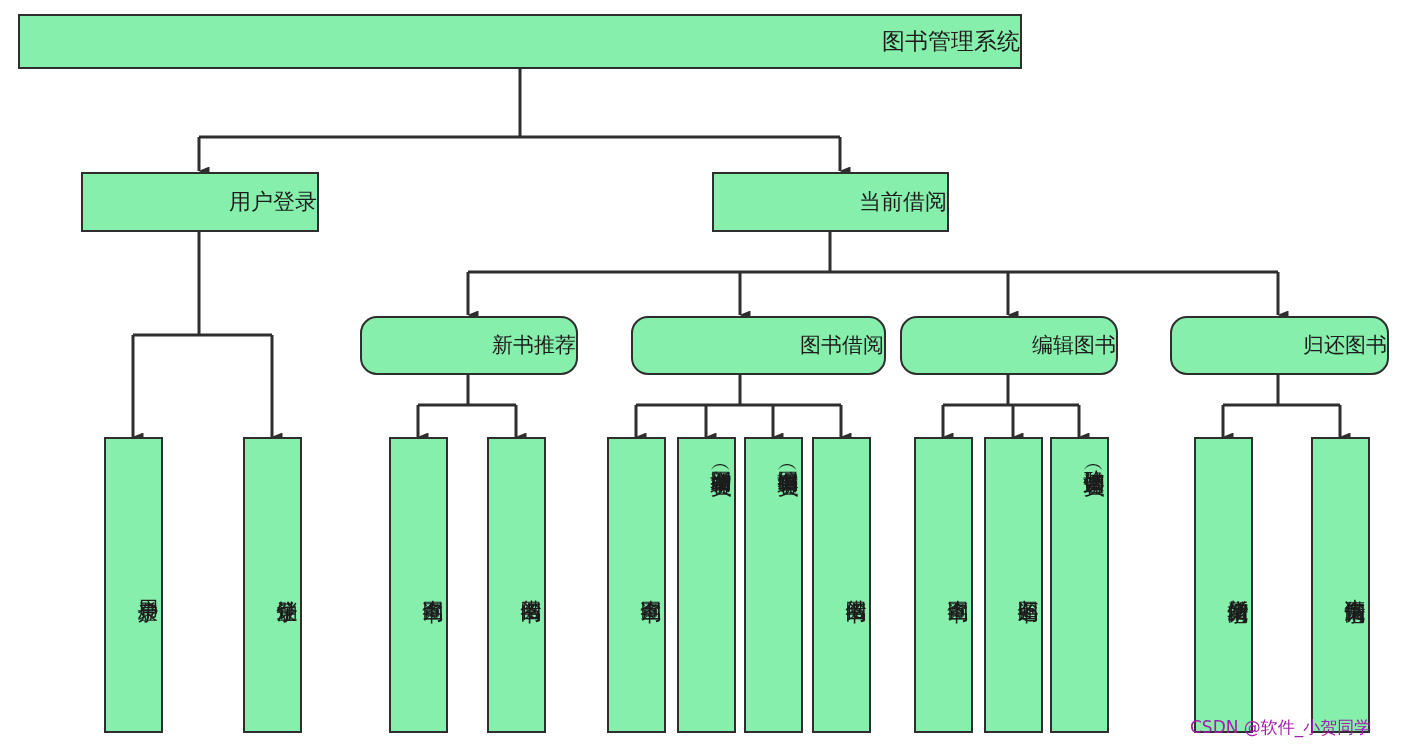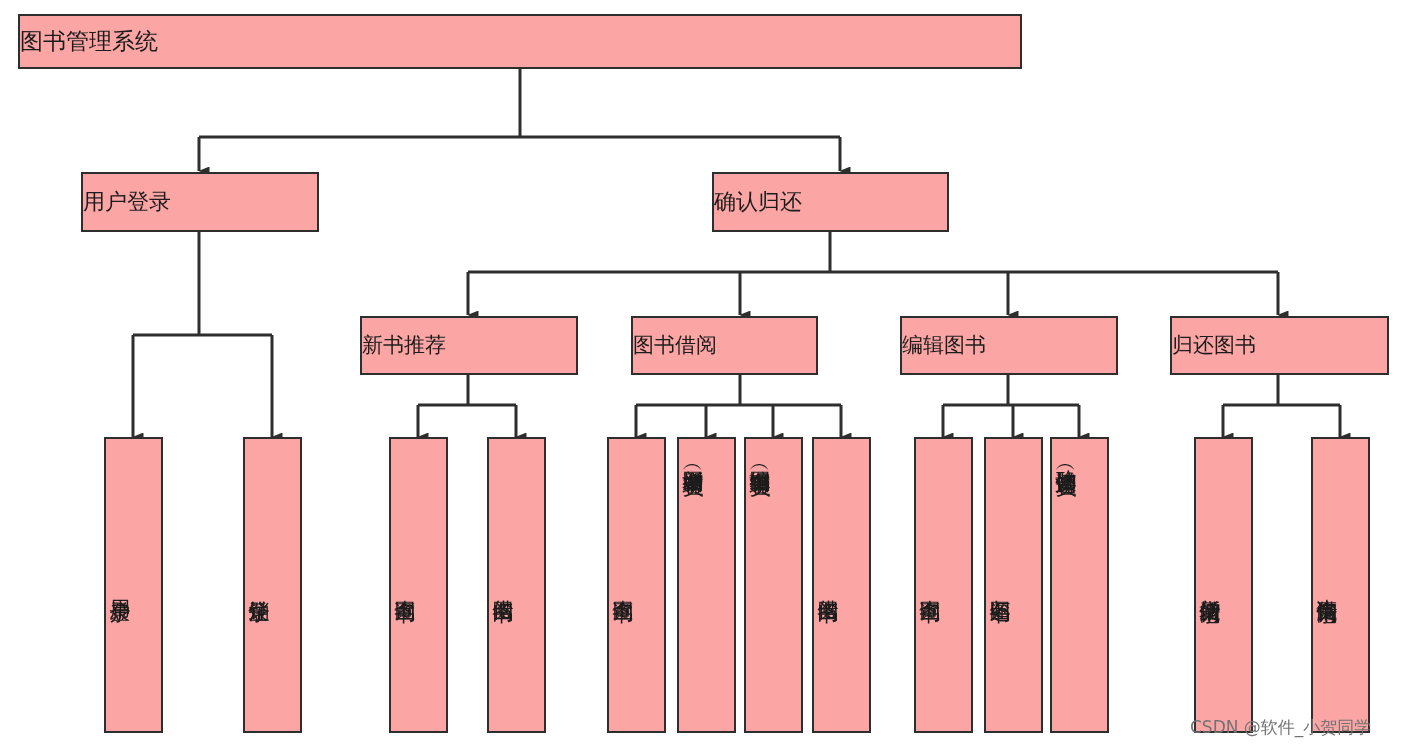--- a/index.html
+++ b/index.html
@@ -23,35 +23,36 @@
     left: 0;
     top: 0;
     width: 1405px;
     height: 747px;
     pointer-events: none;
   }
   .node-box {
     position: absolute;
     box-sizing: border-box;
     border: 2.5px solid #2e2e2e;
-    background: #fca5a5;
+    background: #86efac;
     display: flex;
     align-items: center;
-    justify-content: flex-start;
+    justify-content: flex-end;
     color: #1c1c1c;
     z-index: 2;
   }
   .node-box.root {
     font-size: 23px;
   }
   .node-box.level2 {
     font-size: 22px;
   }
   .node-box.level3 {
     font-size: 21px;
+    border-radius: 17px;
   }
   .node-box.leaf {
     font-size: 21px;
     align-items: flex-start;
     padding-top: 14px;
     letter-spacing: 1px;
   }
   .node-box.leaf.mid {
     align-items: center;
     padding-top: 0;
@@ -62,21 +63,21 @@
     line-height: 1.28;
     white-space: nowrap;
     text-align: center;
   }
   .hlabel {
     white-space: nowrap;
     line-height: 1;
   }
   .watermark {
     position: absolute;
-    color: #737373;
+    color: #a21caf;
     font-size: 17px;
     white-space: nowrap;
     z-index: 5;
     pointer-events: none;
   }
 </style>
 </head>
 <body>
 
 <div id="diagram-root">
@@ -132,27 +133,27 @@
   </svg>
 
   <div class="node-box root" style="left:18px; top:14px; width:1004px; height:55px;">
     <span class="hlabel">图书管理系统</span>
   </div>
 
   <div class="node-box level2" style="left:81px; top:172px; width:238px; height:60px;">
     <span class="hlabel">用户登录</span>
   </div>
   <div class="node-box level2" style="left:712px; top:172px; width:237px; height:60px;">
-    <span class="hlabel">确认归还</span>
+    <span class="hlabel">当前借阅</span>
   </div>
 
   <div class="node-box level3" style="left:360px; top:316px; width:218px; height:59px;">
     <span class="hlabel">新书推荐</span>
   </div>
-  <div class="node-box level3" style="left:631px; top:316px; width:187px; height:59px;">
+  <div class="node-box level3" style="left:631px; top:316px; width:255px; height:59px;">
     <span class="hlabel">图书借阅</span>
   </div>
   <div class="node-box level3" style="left:900px; top:316px; width:218px; height:59px;">
     <span class="hlabel">编辑图书</span>
   </div>
   <div class="node-box level3" style="left:1170px; top:316px; width:219px; height:59px;">
     <span class="hlabel">归还图书</span>
   </div>
 
   <div class="node-box leaf mid" style="left:104px; top:437px; width:59px; height:296px;">

